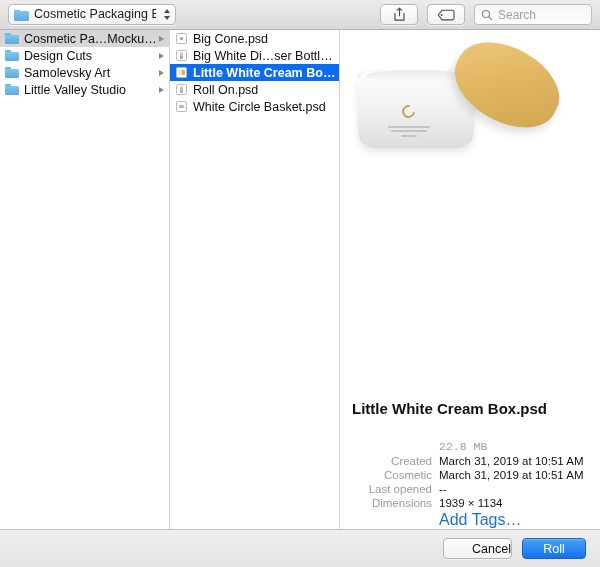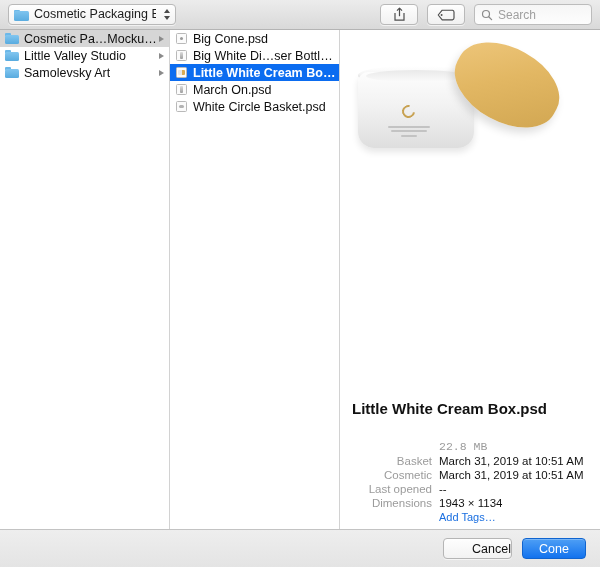--- a/index.html
+++ b/index.html
@@ -259,21 +259,21 @@
     margin-bottom: 22px;
   }
   .meta-table { width: 100%; border-collapse: collapse; }
   .meta-table td { font-size: 11.5px; padding: 1px 0; vertical-align: top; }
   .meta-label {
     text-align: right; color: #9b9b9b; width: 99px; padding-right: 7px !important;
     white-space: nowrap;
   }
   .meta-value { color: #111; white-space: nowrap; }
   .meta-value.muted { color: #9b9b9b; font-family: Liberation Mono, monospace; }
-  .add-tags { color: #1a6fe0; font-size: 11px; cursor: default; }
+  .add-tags { color: #1a6fe0; font-size: 16px; cursor: default; }
 
   
   .footer {
     height: 38px; flex: none;
     background: linear-gradient(to bottom, #eeeeee 0%, #e4e4e4 100%);
     border-top: 1px solid #c3c3c3;
     display: flex; align-items: center; justify-content: flex-end;
     padding-right: 14px; gap: 10px;
   }
   .btn {
@@ -342,26 +342,31 @@
   <div class="columns">
 
     <div class="col col-sidebar">
       <div class="row gray-sel">
         <span class="f-icon folder"></span>
         <span class="label">Cosmetic Pa…Mockup Zone</span>
         <span class="disclosure"></span>
       </div>
       <div class="row">
         <span class="f-icon folder"></span>
-        <span class="label">Little Valley Studio</span>
+        <span class="label">Design Cuts</span>
         <span class="disclosure"></span>
       </div>
       <div class="row">
         <span class="f-icon folder"></span>
         <span class="label">Samolevsky Art</span>
+        <span class="disclosure"></span>
+      </div>
+      <div class="row">
+        <span class="f-icon folder"></span>
+        <span class="label">Little Valley Studio</span>
         <span class="disclosure"></span>
       </div>
     </div>
 
     <div class="col col-files">
       <div class="row">
         <span class="f-icon doc">
             <span class="thumb dot"></span>
           </span>
         <span class="label">Big Cone.psd</span>
@@ -375,21 +380,21 @@
       <div class="row blue-sel">
         <span class="f-icon doc">
             <span class="thumb box"></span>
           </span>
         <span class="label">Little White Cream Box.psd</span>
       </div>
       <div class="row">
         <span class="f-icon doc">
             <span class="thumb bottle"></span>
           </span>
-        <span class="label">March On.psd</span>
+        <span class="label">Roll On.psd</span>
       </div>
       <div class="row">
         <span class="f-icon doc">
             <span class="thumb basket"></span>
           </span>
         <span class="label">White Circle Basket.psd</span>
       </div>
     </div>
 
     <div class="col col-preview">
@@ -412,48 +417,48 @@
         <div class="preview-info">
           <div class="preview-title">Little White Cream Box.psd</div>
 
           <table class="meta-table">
             <tbody>
                 <tr>
               <td class="meta-label"></td>
               <td class="meta-value muted">22.8 MB</td>
             </tr>
             <tr>
-              <td class="meta-label">Basket</td>
+              <td class="meta-label">Created</td>
               <td class="meta-value">March 31, 2019 at 10:51 AM</td>
             </tr>
             <tr>
               <td class="meta-label">Cosmetic</td>
               <td class="meta-value">March 31, 2019 at 10:51 AM</td>
             </tr>
             <tr>
               <td class="meta-label">Last opened</td>
               <td class="meta-value">--</td>
             </tr>
             <tr>
               <td class="meta-label">Dimensions</td>
-              <td class="meta-value">1943 × 1134</td>
+              <td class="meta-value">1939 × 1134</td>
             </tr>
             <tr>
               <td class="meta-label"></td>
               <td>
                 <span class="add-tags">Add Tags…</span>
               </td>
             </tr>
           </tbody>
             </table>
         </div>
 
       </div>
     </div>
 
   </div>
 
   <div class="footer">
     <div class="btn btn-cancel">Cancel</div>
-    <div class="btn btn-open">Cone</div>
+    <div class="btn btn-open">Roll</div>
   </div>
 
 </div>
 
 </body></html>

